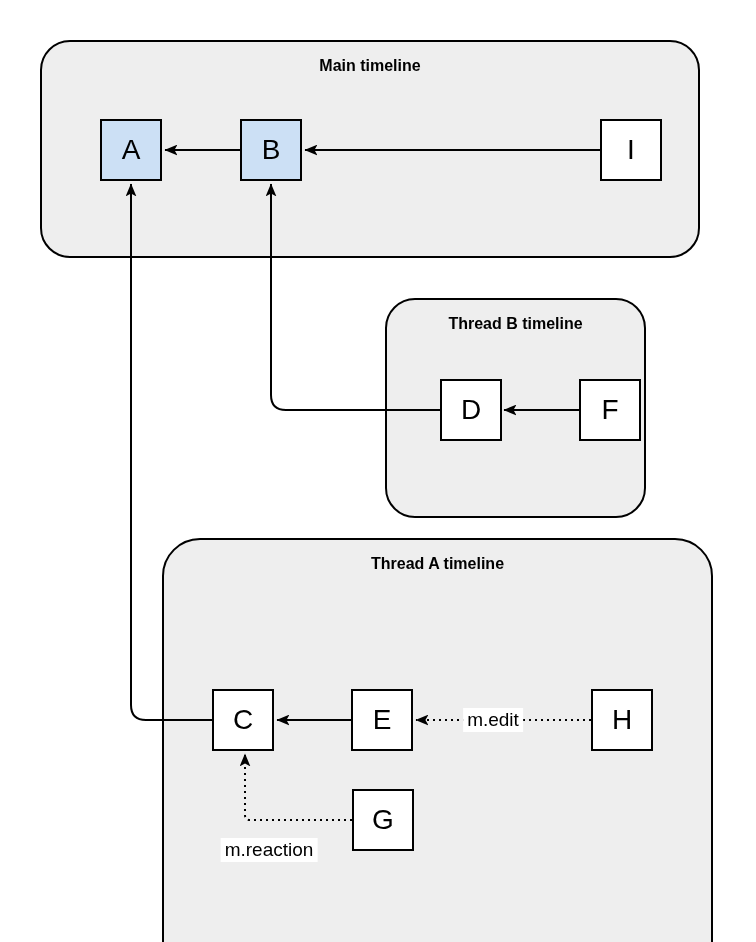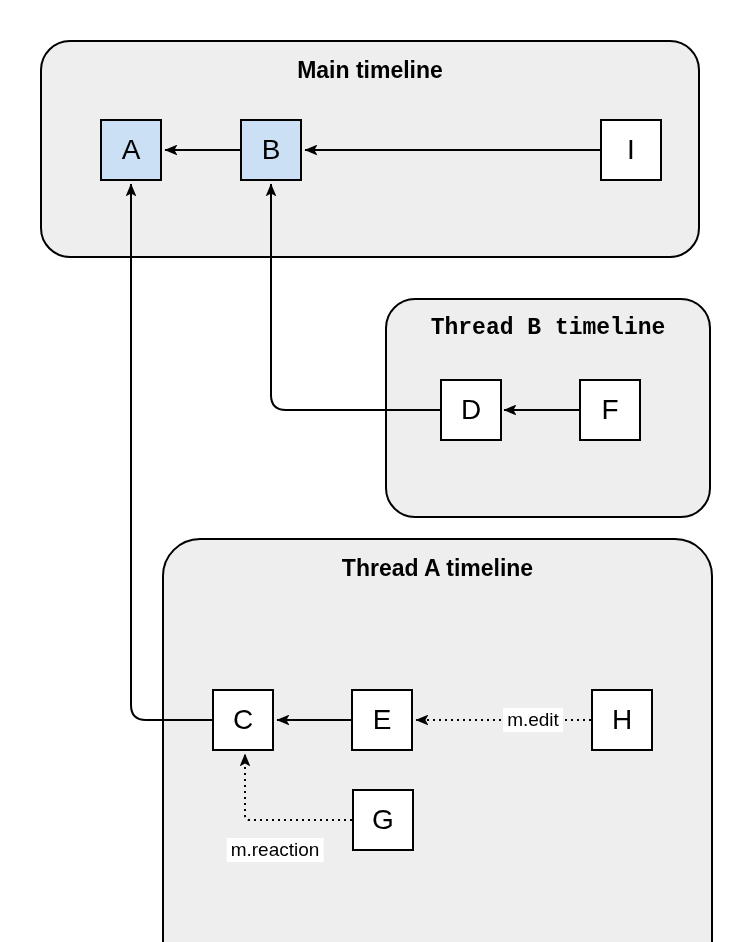--- a/index.html
+++ b/index.html
@@ -4,24 +4,24 @@
 <style>
   html,body{margin:0;padding:0;background:#fff;}
   .canvas{
     position:relative;width:756px;height:942px;background:#ffffff;overflow:hidden;
     font-family:"Liberation Sans", sans-serif;color:#000;
   }
   .group{
     position:absolute;background:#eeeeee;border:2px solid #000;box-sizing:border-box;
   }
   .group--main{left:40px;top:40px;width:660px;height:218px;border-radius:30px;}
-  .group--thread-b{left:385px;top:298px;width:326px;height:220px;border-radius:30px;font-family:Liberation Mono, monospace;}
+  .group--thread-b{left:385px;top:298px;width:261px;height:220px;border-radius:30px;}
   .group--thread-a{left:162px;top:538px;width:551px;height:468px;border-radius:38px;}
   .group-title{
-    text-align:center;font-weight:bold;font-size:23px;padding-top:15px;
+    text-align:center;font-weight:bold;font-size:16px;padding-top:15px;
   }
   .edges{position:absolute;left:0;top:0;width:756px;height:942px;}
   .node{
     position:absolute;width:62px;height:62px;box-sizing:border-box;
     border:2px solid #000;background:#ffffff;
     display:flex;align-items:center;justify-content:center;
     font-size:28px;line-height:1;
   }
   .node--hl{background:#cce0f5;}
   .node--a{left:100px;top:119px;}
@@ -30,22 +30,22 @@
   .node--d{left:440px;top:379px;}
   .node--f{left:579px;top:379px;}
   .node--c{left:212px;top:689px;}
   .node--e{left:351px;top:689px;}
   .node--h{left:591px;top:689px;}
   .node--g{left:352px;top:789px;}
   .edge-label{
     position:absolute;transform:translate(-50%,-50%);
     background:#ffffff;padding:1px 4px;font-size:19px;white-space:nowrap;
   }
-  .edge-label--edit{left:533px;top:720px;}
-  .edge-label--reaction{left:275px;top:850px;}
+  .edge-label--edit{left:493px;top:720px;}
+  .edge-label--reaction{left:269px;top:850px;}
 </style>
 </head>
 <body>
 
 <div class="canvas">
 
   <div class="group group--main">
     <div class="group-title">Main timeline</div>
   </div>
 

